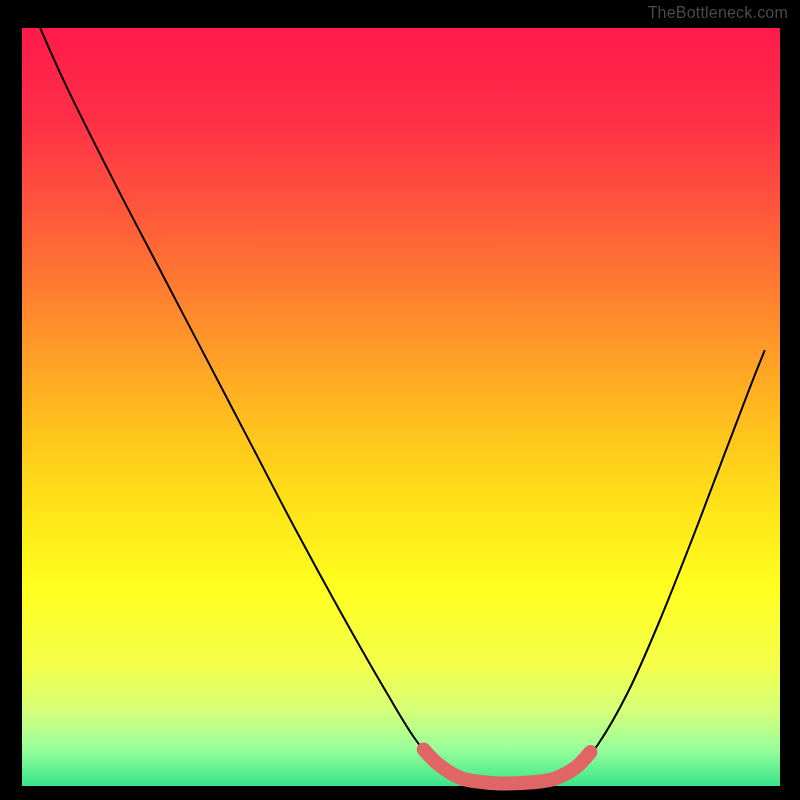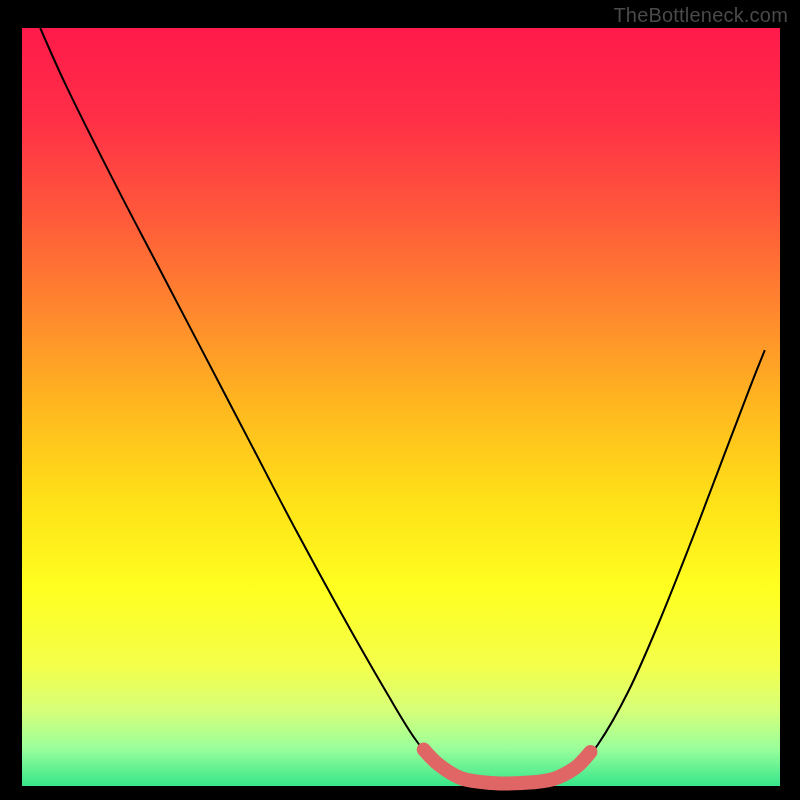--- a/index.html
+++ b/index.html
@@ -15,21 +15,21 @@
     position: relative;
     width: 800px;
     height: 800px;
     background: #000;
   }
   .watermark {
     position: absolute;
     top: 4px;
     right: 12px;
     color: #4a4a4a;
-    font-size: 20px;
+    font-size: 16px;
     font-weight: 500;
     letter-spacing: 0.2px;
     z-index: 10;
   }
   svg {
     position: absolute;
     left: 0;
     top: 0;
   }
 </style>

